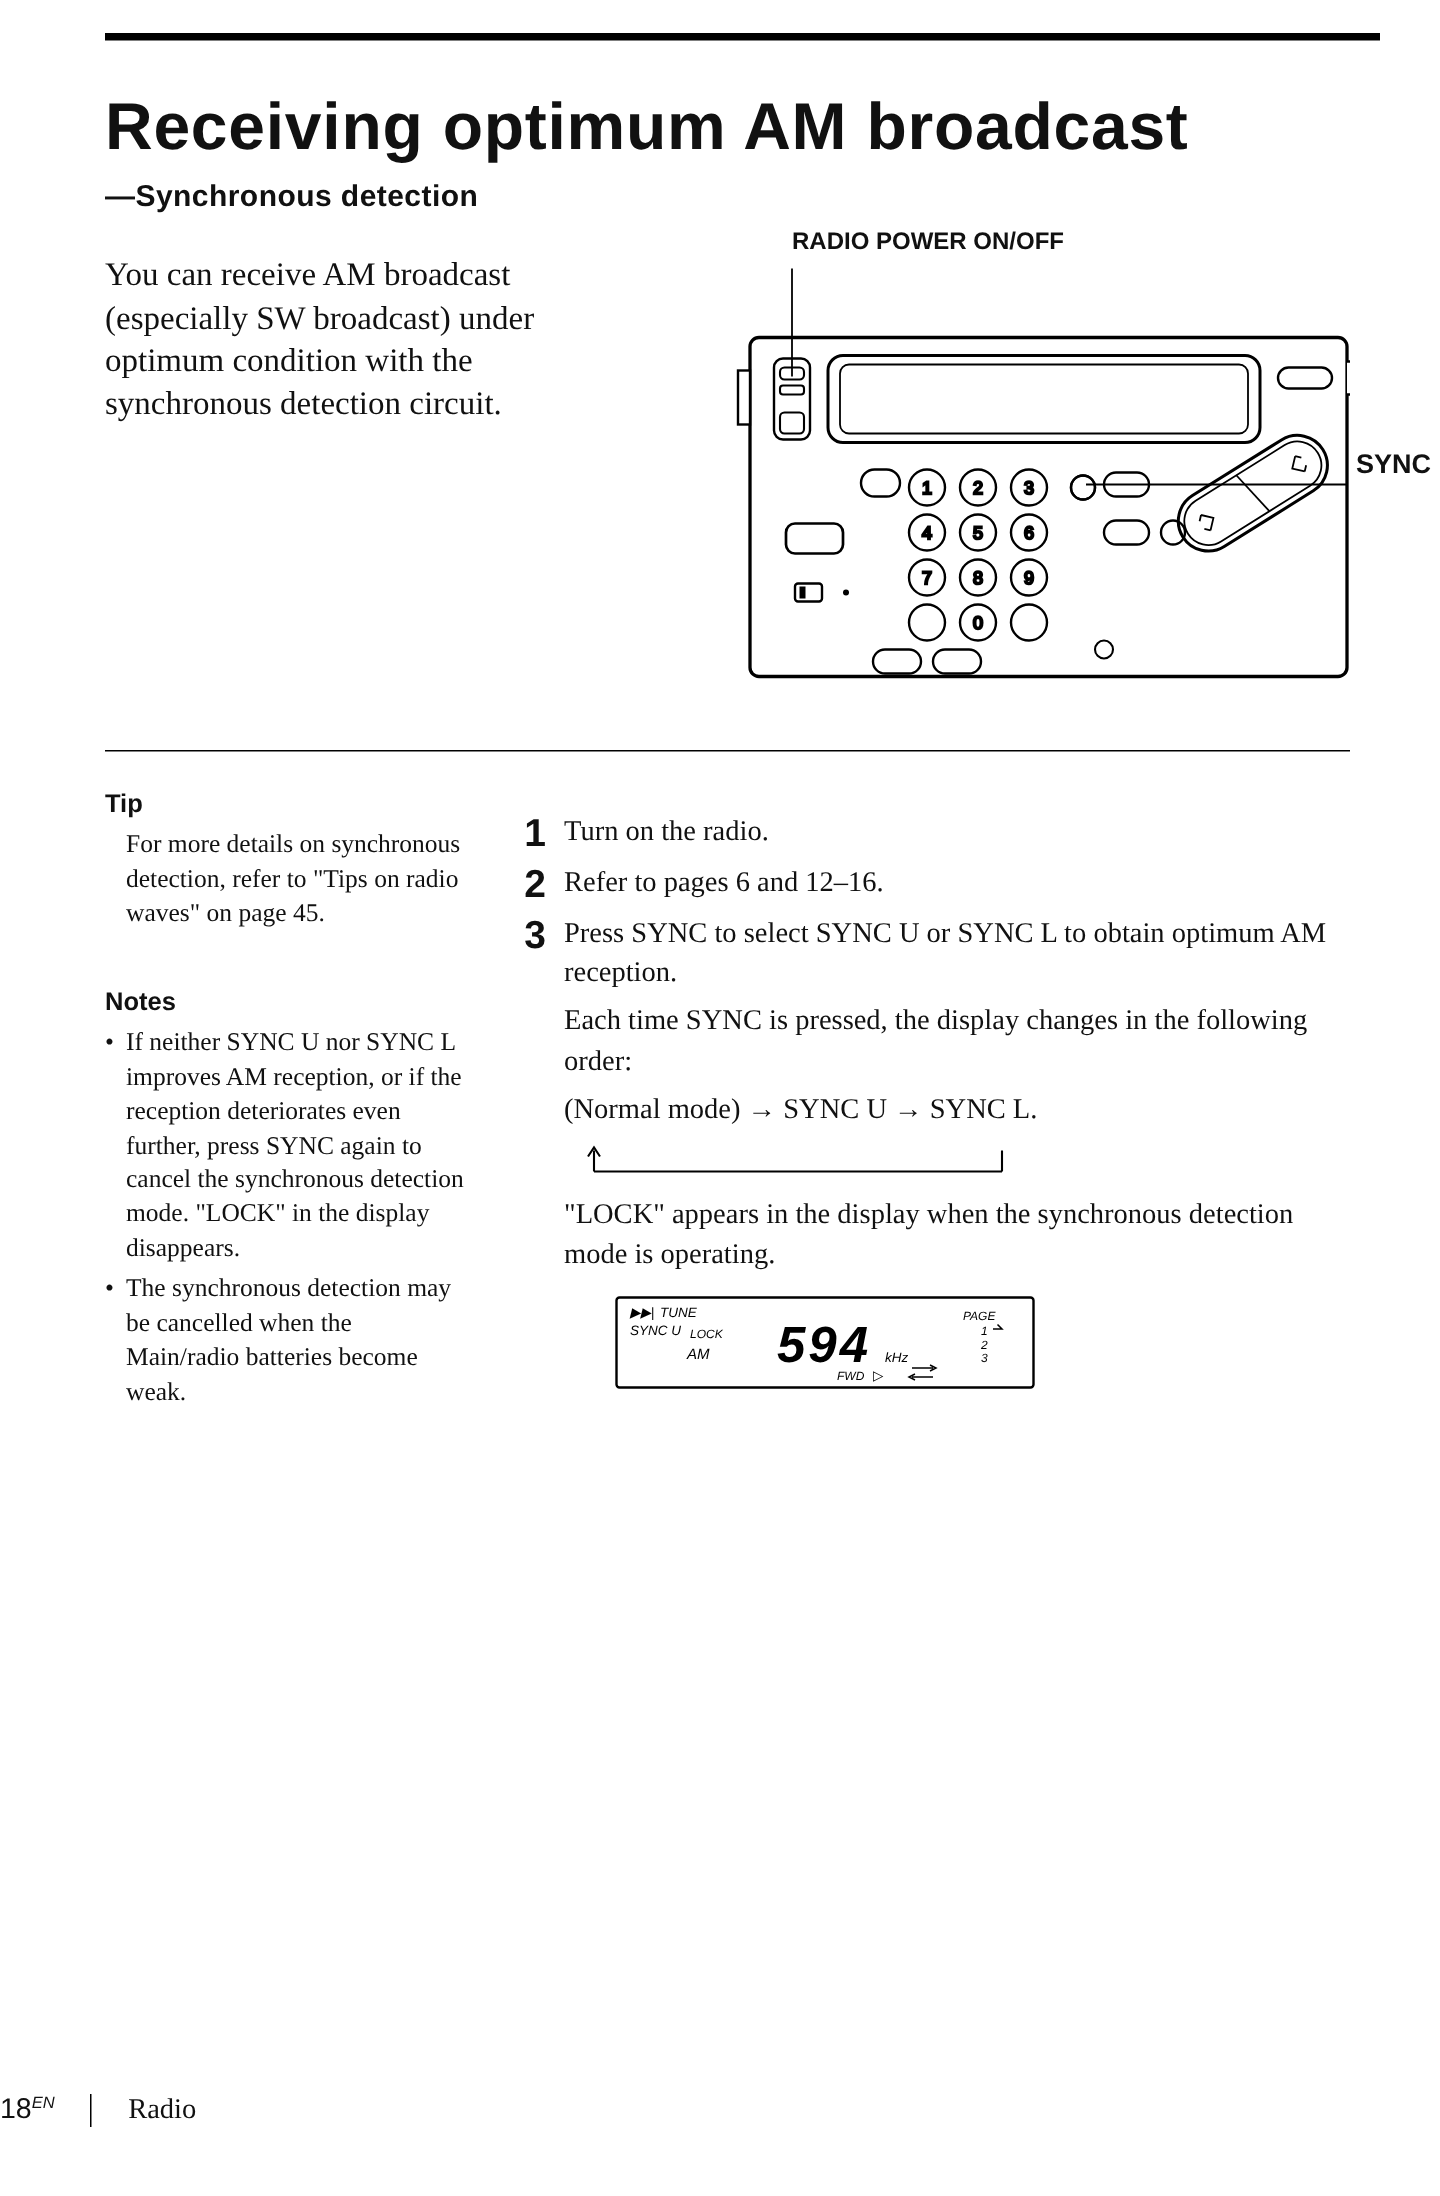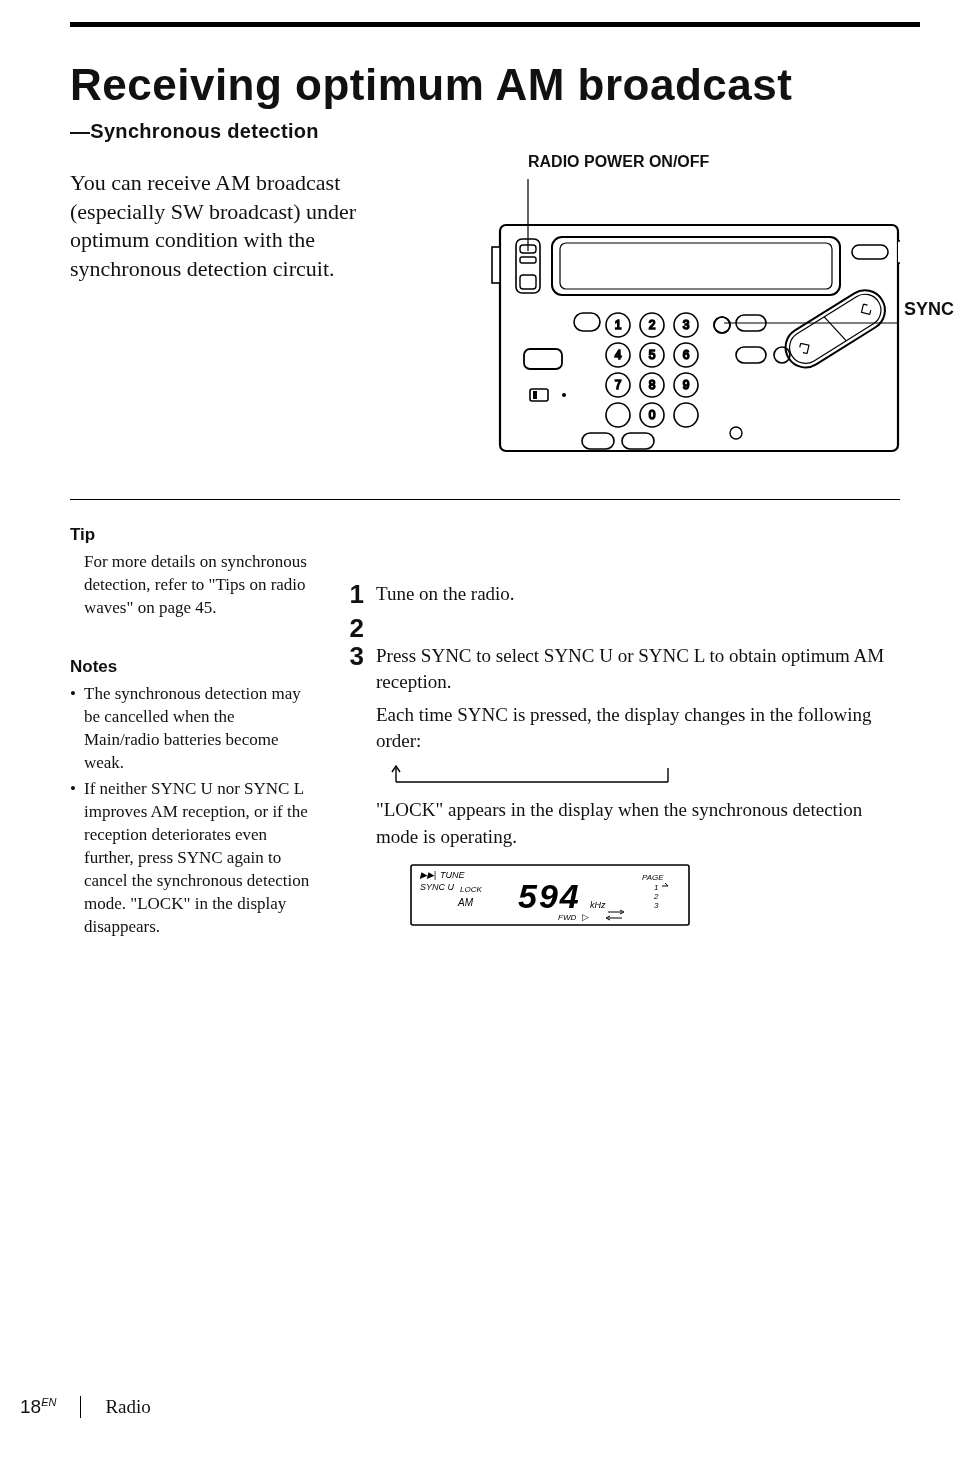--- a/index.html
+++ b/index.html
@@ -25,21 +25,21 @@
   .side li { position: relative; padding-left: 0; margin-bottom: 4px; }
   .side li::before { content: "•"; position: absolute; left: -14px; top: 0; }
   .main { flex: 1; font-size: 19px; line-height: 1.38; font-family: "Book Antiqua","Palatino Linotype",Palatino,serif; }
   .step { display: flex; gap: 12px; margin-bottom: 2px; }
   .step-num { font-family: Arial, Helvetica, sans-serif; font-weight: 700; font-size: 26px; line-height: 1.0; width: 24px; text-align: right; }
   .step-body { flex: 1; }
   .step-body p { margin-bottom: 6px; }
   .mode-line { margin-top: 4px; }
   .cycle-svg { margin-left: 0px; margin-top: 0px; }
   .lcd-svg { margin-top: 8px; margin-left: 34px; }
-  .footer { position: absolute; left: 0; bottom: 46px; display: flex; align-items: flex-start; gap: 16px; font-size: 15px; margin-left: 20px; }
+  .footer { position: absolute; left: 0; bottom: 46px; display: flex; align-items: flex-start; gap: 16px; font-size: 15px; }
   .pg { font-family: Arial, Helvetica, sans-serif; font-size: 19px; }
   .pg-sup { font-size: 11px; font-style: italic; vertical-align: super; }
   .footer .sep { display: inline-block; width: 1px; height: 22px; background: #000; margin: 0 8px -2px 8px; }
   .footer .sec { font-family: "Book Antiqua","Palatino Linotype",Palatino,serif; font-size: 19px; }
 </style>
 </head>
 <body>
 
 <div class="page">
   <div class="top-rule"></div>
@@ -130,42 +130,44 @@
   </div>
 
   <div class="divider"></div>
 
   <div class="cols">
     <aside class="side">
       <div class="tip-h">Tip</div>
       <div class="tip-body">For more details on synchronous detection, refer to "Tips on radio waves" on page 45.</div>
       <div class="notes-h">Notes</div>
       <ul>
+        <li>If neither SYNC U nor SYNC L improves AM reception, or if the reception deteriorates even further, press SYNC again to cancel the synchronous detection mode. "LOCK" in the display disappears.</li>
         <li>The synchronous detection may be cancelled when the Main/radio batteries become weak.</li>
-        <li>If neither SYNC U nor SYNC L improves AM reception, or if the reception deteriorates even further, press SYNC again to cancel the synchronous detection mode. "LOCK" in the display disappears.</li>
       </ul>
     </aside>
 
     <main class="main">
       <div class="step">
         <div class="step-num">1</div>
         <div class="step-body">
-            <p>Tune on the radio.</p>
+            <p>Turn on the radio.</p>
           </div>
       </div>
       <div class="step">
         <div class="step-num">2</div>
         <div class="step-body">
+          <p>Refer to pages 6 and 12–16.</p>
         </div>
       </div>
       <div class="step">
         <div class="step-num">3</div>
         <div class="step-body">
           <p>Press SYNC to select SYNC U or SYNC L to obtain optimum AM reception.</p>
           <p>Each time SYNC is pressed, the display changes in the following order:</p>
+          <p class="mode-line">(Normal mode) → SYNC U → SYNC L.</p>
           <svg class="cycle-svg" width="330" height="30" viewBox="0 0 330 30">
             <line x1="20" y1="8" x2="20" y2="22" stroke="#000" stroke-width="1.4"></line>
             <polyline points="16,12 20,6 24,12" fill="none" stroke="#000" stroke-width="1.4"></polyline>
             <line x1="20" y1="22" x2="292" y2="22" stroke="#000" stroke-width="1.4"></line>
             <line x1="292" y1="22" x2="292" y2="8" stroke="#000" stroke-width="1.4"></line>
           </svg>
           <p>"LOCK" appears in the display when the synchronous detection mode is operating.</p>
           <svg class="lcd-svg" width="280" height="70" viewBox="0 0 280 70">
             <rect x="1" y="1" width="278" height="60" rx="2" fill="none" stroke="#000" stroke-width="1.6"></rect>
             <text x="10" y="14" font-family="Arial" font-size="9" font-style="italic" fill="#000">▶▶|</text>

